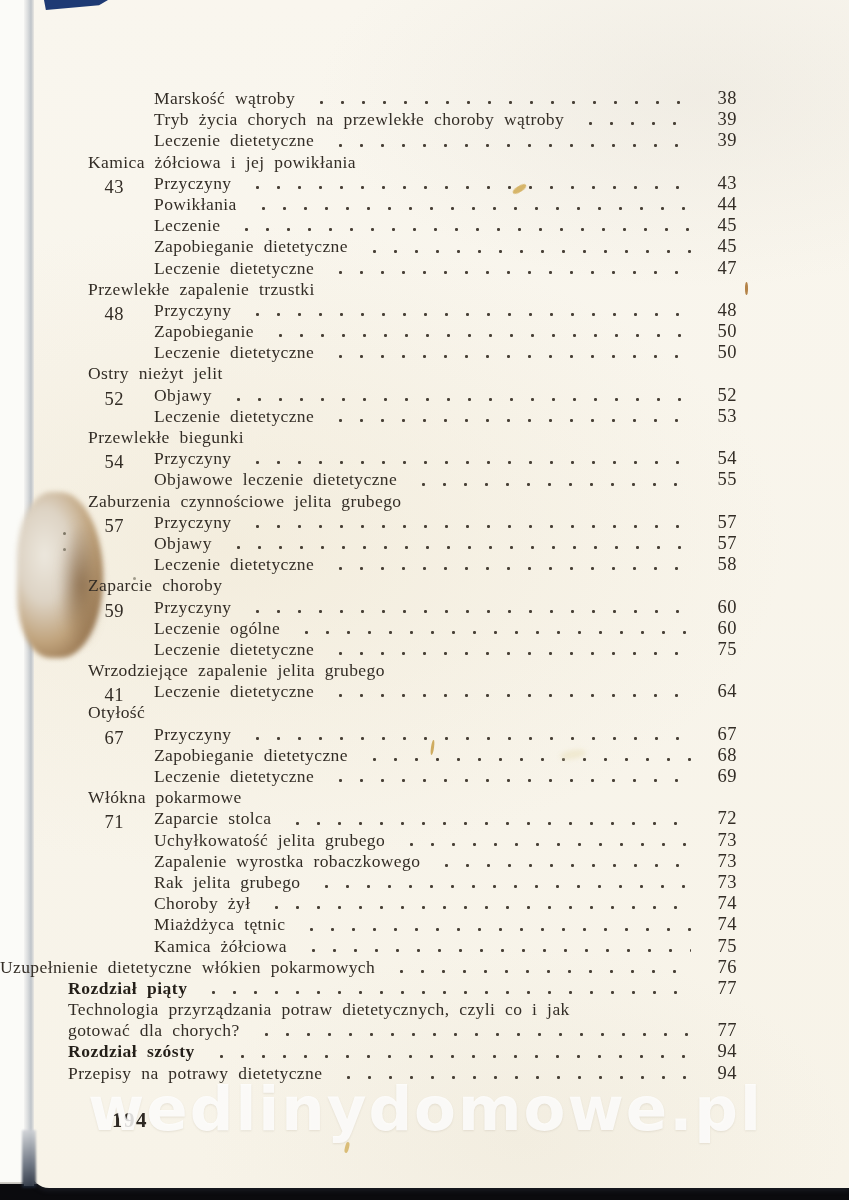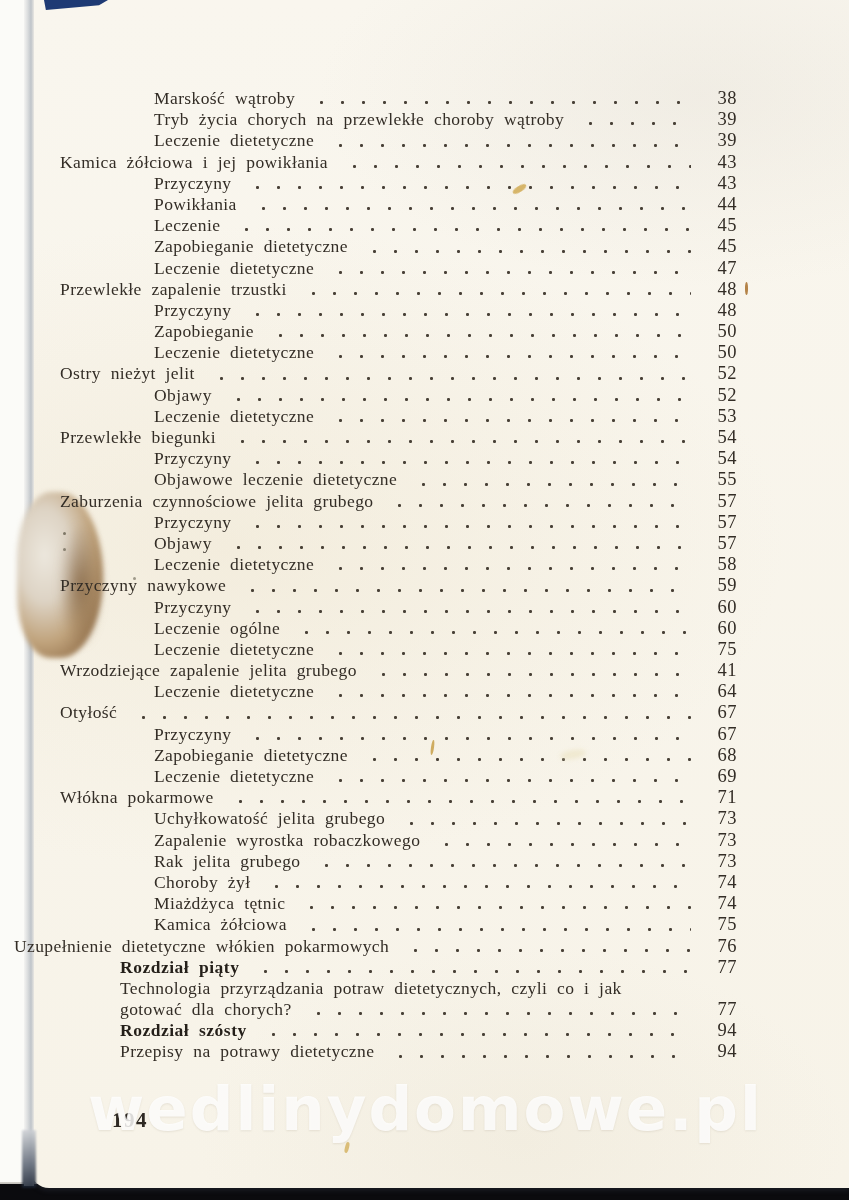--- a/index.html
+++ b/index.html
@@ -48,24 +48,24 @@
     background:radial-gradient(ellipse at 50% 50%, rgba(122,90,56,.75), rgba(122,90,56,0) 70%);
     filter:blur(4px);
   }
   
   .toc{position:absolute;left:0;top:88px;width:849px;color:#332d26;}
   .row{
     display:flex;align-items:baseline;height:21.2px;
     padding-right:112px;font-size:17.5px;line-height:21.2px;
     letter-spacing:.4px;word-spacing:5px;white-space:nowrap;
   }
-  .row.lv0{padding-left:120px;}
-  .row.lv1{padding-left:60px;}
+  .row.lv0{padding-left:68px;}
+  .row.lv1{padding-left:88px;flex-direction:column;}
   .row.lv2{padding-left:154px;}
-  .row.lv3{margin-left:14px;}
+  .row.lv3{}
   .row.bold .label{font-weight:700;color:#241f19;letter-spacing:.5px;}
   .leader{
     flex:1;align-self:flex-end;height:6px;margin:0 10px 4px 14px;
     background-image:radial-gradient(circle, rgba(58,50,40,.92) 1.25px, rgba(58,50,40,0) 1.8px);
     background-size:21px 5px;background-repeat:repeat-x;background-position:2px 1px;
   }
   .row.noleader .leader{visibility:hidden;}
   .pagenum{min-width:36px;text-align:right;font-size:18.5px;letter-spacing:.5px;}
   
   .folio{
@@ -218,21 +218,21 @@
         <span class="label">Objawy</span>
         <span class="leader"></span>
         <span class="pagenum">57</span>
       </div>
       <div class="row lv2">
         <span class="label">Leczenie dietetyczne</span>
         <span class="leader"></span>
         <span class="pagenum">58</span>
       </div>
       <div class="row lv1">
-        <span class="label">Przyczyny nawykowe</span>
+        <span class="label">Zaparcie choroby</span>
         <span class="leader"></span>
         <span class="pagenum">59</span>
       </div>
       <div class="row lv2">
         <span class="label">Przyczyny</span>
         <span class="leader"></span>
         <span class="pagenum">60</span>
       </div>
       <div class="row lv2">
         <span class="label">Leczenie ogólne</span>
@@ -271,20 +271,25 @@
       </div>
       <div class="row lv2">
         <span class="label">Leczenie dietetyczne</span>
         <span class="leader"></span>
         <span class="pagenum">69</span>
       </div>
       <div class="row lv1">
         <span class="label">Włókna pokarmowe</span>
         <span class="leader"></span>
         <span class="pagenum">71</span>
+      </div>
+      <div class="row lv2">
+        <span class="label">Zaparcie stolca</span>
+        <span class="leader"></span>
+        <span class="pagenum">72</span>
       </div>
       <div class="row lv2">
         <span class="label">Uchyłkowatość jelita grubego</span>
         <span class="leader"></span>
         <span class="pagenum">73</span>
       </div>
       <div class="row lv2">
         <span class="label">Zapalenie wyrostka robaczkowego</span>
         <span class="leader"></span>
         <span class="pagenum">73</span>

